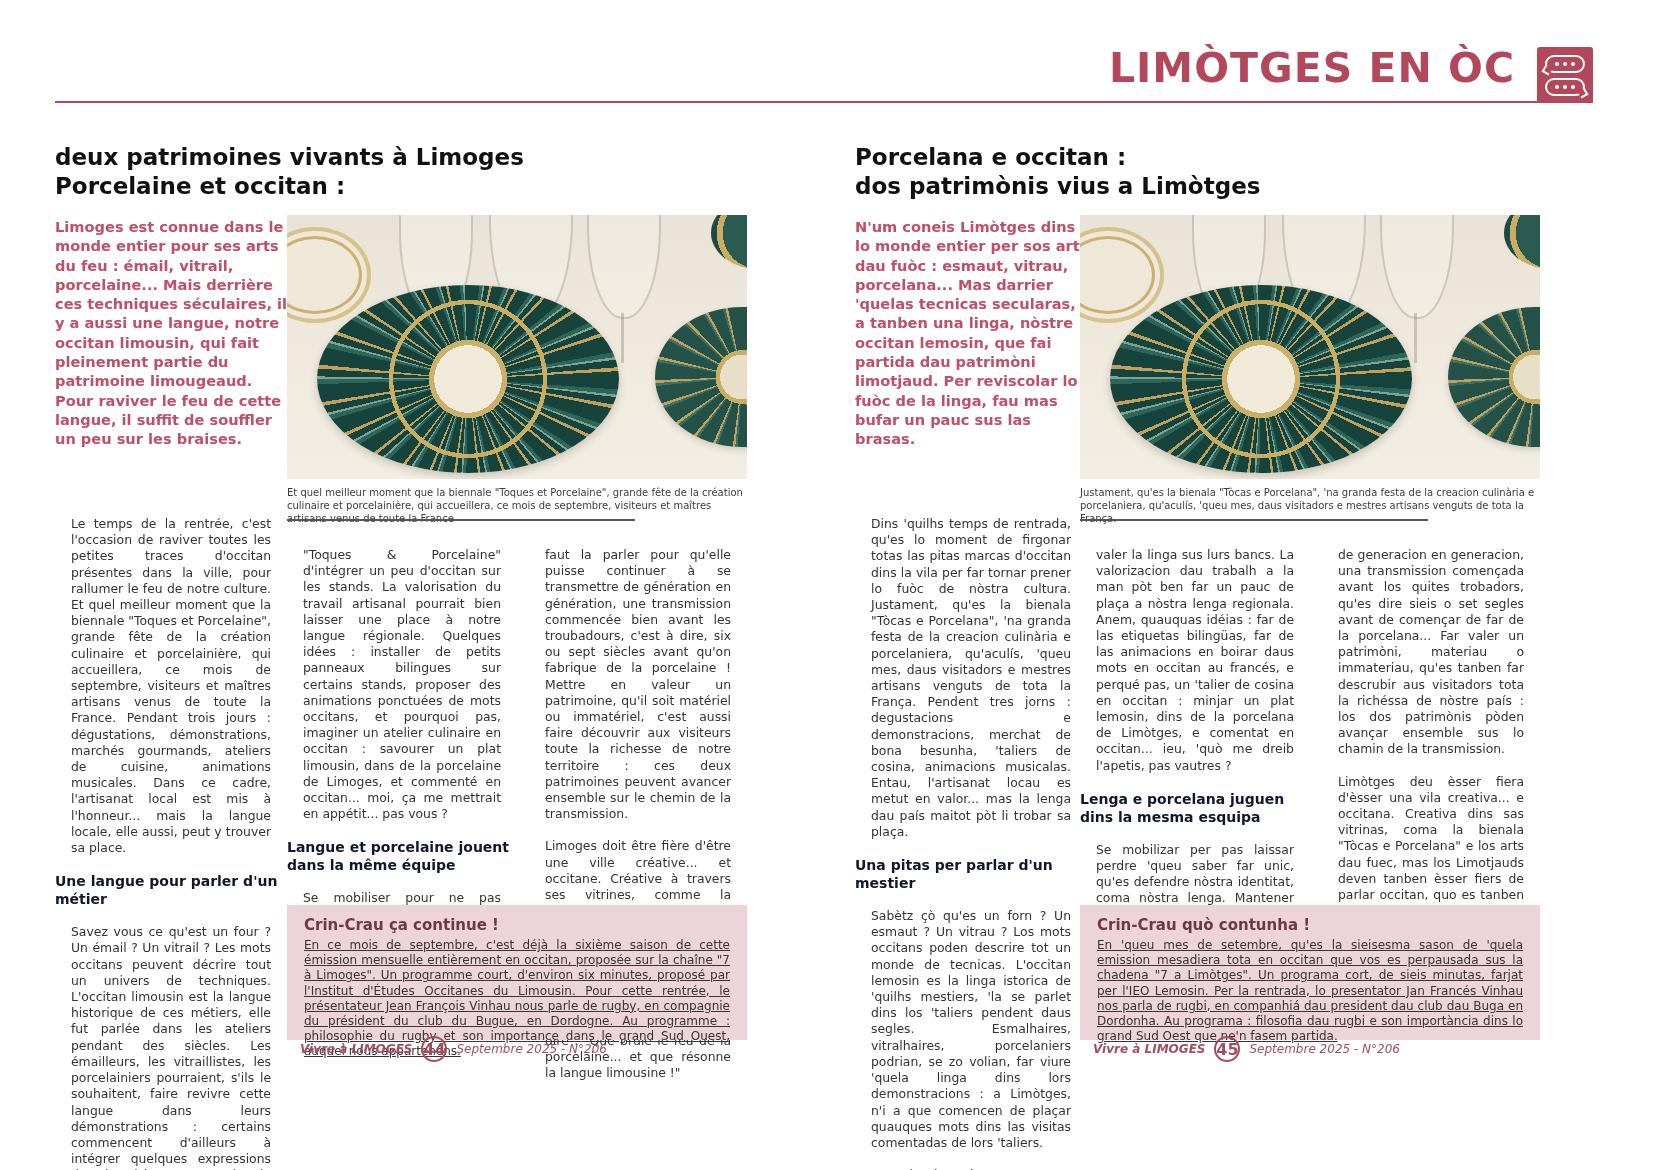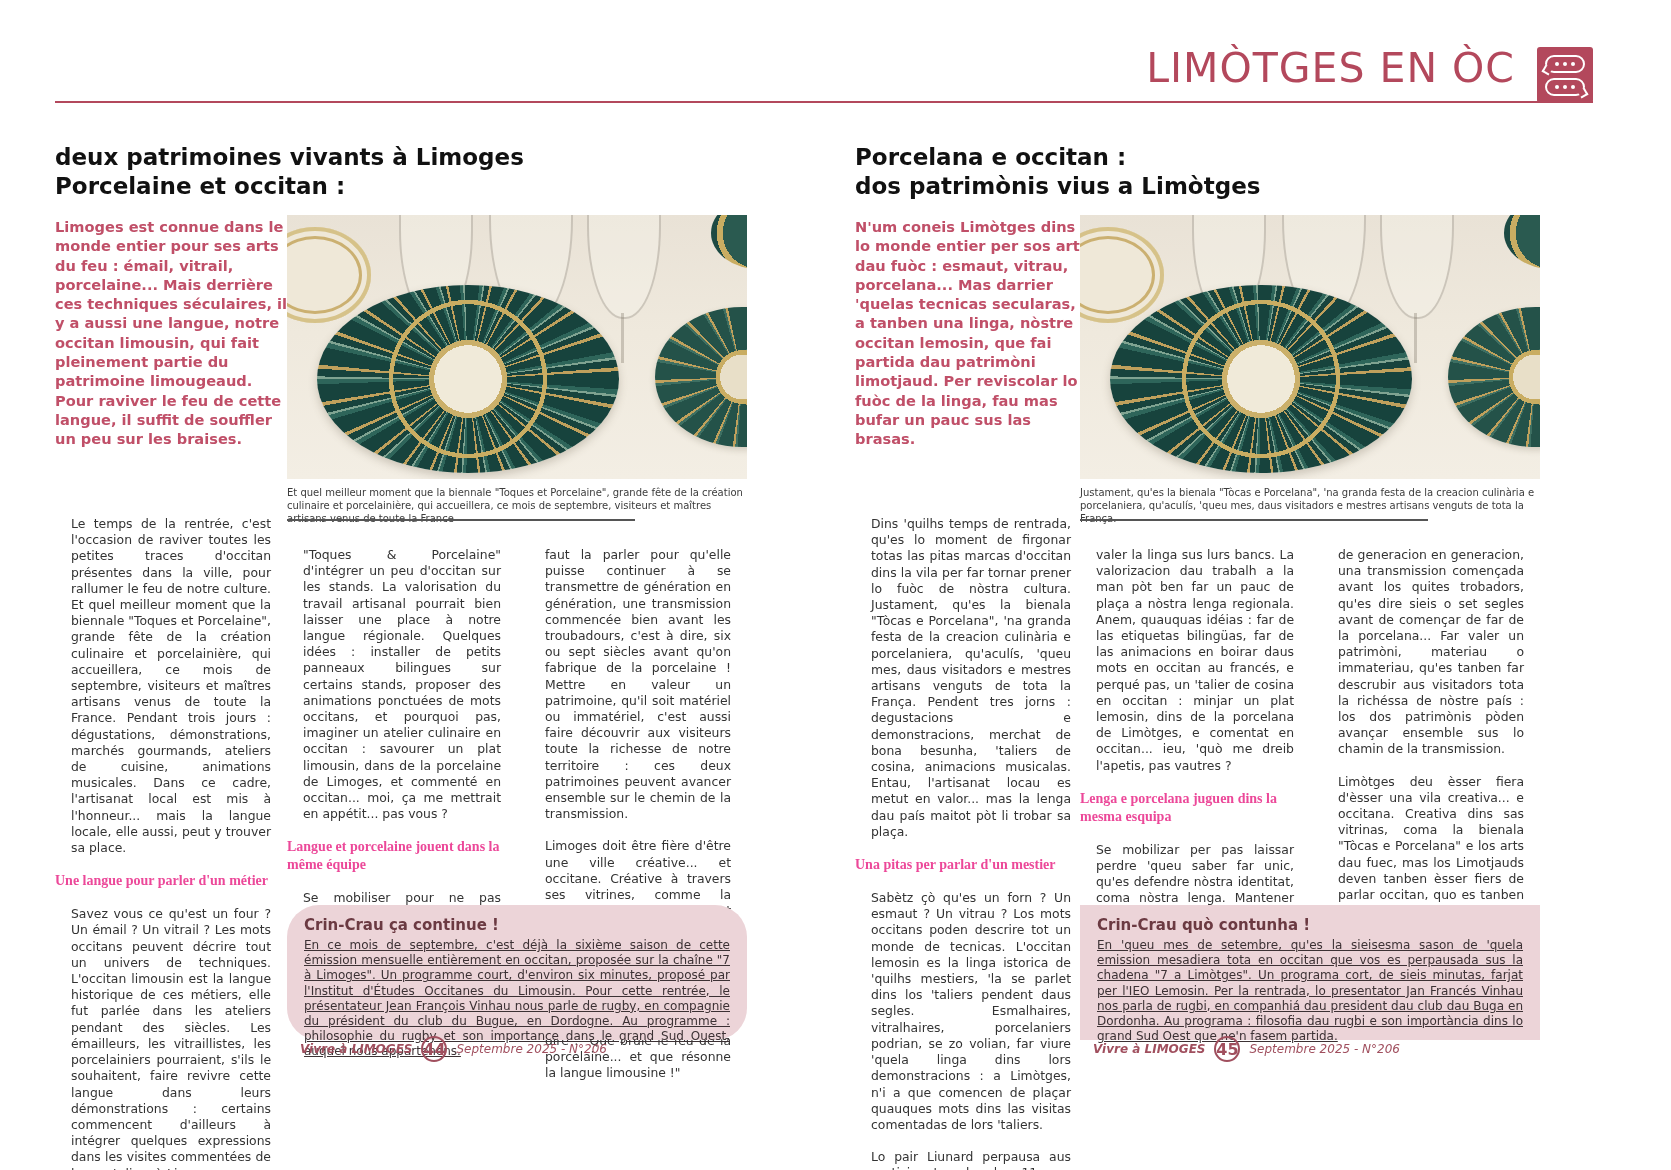--- a/index.html
+++ b/index.html
@@ -3,39 +3,39 @@
 <meta charset="utf-8">
 <style>
   html,body{margin:0;padding:0;}
   body{
     width:1671px;height:1170px;position:relative;background:#ffffff;
     font-family:"DejaVu Sans",sans-serif;color:#3a3a3a;overflow:hidden;
   }
   
   .hdr-title{
     position:absolute;left:855px;top:44px;width:660px;text-align:right;
-    font-size:41px;font-weight:normal;letter-spacing:1px;color:#b3485c;
+    font-size:41px;font-weight:bold;letter-spacing:1px;color:#b3485c;
   }
   .hdr-icon{
     position:absolute;left:1537px;top:47px;width:56px;height:56px;background:#b3485c;
     border-radius:3px;display:flex;flex-direction:column;align-items:center;justify-content:center;gap:5px;
   }
   .bub{width:36px;height:14px;border:2px solid #fff;border-radius:9px;
     display:flex;align-items:center;justify-content:center;gap:4px;position:relative;background:#b3485c;}
   .bub span{width:4px;height:4px;border-radius:50%;background:#fff;}
   .bub.b1::after{content:"";position:absolute;left:-4px;bottom:-3px;width:6px;height:6px;background:#b3485c;border-left:2px solid #fff;border-bottom:2px solid #fff;transform:rotate(30deg);}
   .bub.b2::after{content:"";position:absolute;right:-4px;bottom:-3px;width:6px;height:6px;background:#b3485c;border-right:2px solid #fff;border-bottom:2px solid #fff;transform:rotate(-30deg);}
   .hdr-rule{position:absolute;left:55px;top:101px;width:1538px;height:2px;background:#b3485c;}
 
   
   .pg-title{position:absolute;width:620px;font-size:23px;font-weight:bold;line-height:29px;color:#111;}
   .intro{position:absolute;width:234px;font-size:14.6px;font-weight:bold;line-height:19.3px;color:#c04f68;}
   .bodycol{position:absolute;font-size:12.4px;line-height:16.2px;text-align:justify;color:#333;}
   .bodycol p{margin:16px;}
-  .bodycol h3{font-size:14px;line-height:18px;font-weight:bold;color:#ec4899;margin:15px 0 4px 0;text-align:left;font-family:Liberation Serif, serif;}
+  .bodycol h3{font-size:14px;line-height:18px;font-weight:bold;color:#0f172a;margin:15px 0 4px 0;text-align:left;}
   .photo{position:absolute;width:460px;height:264px;overflow:hidden;
     background:linear-gradient(180deg,#e9e2d6 0%,#efe9dd 45%,#f3eee4 100%);}
   .caption{position:absolute;width:460px;font-size:10px;line-height:13px;color:#3c3c3c;text-align:left;}
   .cap-rule{position:absolute;width:348px;height:1.5px;background:#555;}
   .pinkbox{position:absolute;width:460px;height:135px;background:#ecd4d8;padding:11px 17px;box-sizing:border-box;}
   .pinkbox h4{margin:0 0 4px 0;font-size:15px;font-weight:bold;color:#6b3a42;}
   .pinkbox p{margin:0;font-size:12px;line-height:15.2px;text-align:justify;color:#3c3134;text-decoration:underline;}
   .footer{position:absolute;display:flex;align-items:center;gap:9px;color:#a04f5e;}
   .footer .brand{font-size:12px;font-style:italic;font-weight:bold;}
   .footer .pagenum{width:22px;height:22px;border:2px solid #a04f5e;border-radius:50%;
@@ -123,21 +123,21 @@
 <div class="bodycol" style="left:287px;top:531px;width:230px;">
   <p>"Toques &amp; Porcelaine" d'intégrer un peu d'occitan sur les stands. La valorisation du travail artisanal pourrait bien laisser une place à notre langue régionale. Quelques idées : installer de petits panneaux bilingues sur certains stands, proposer des animations ponctuées de mots occitans, et pourquoi pas, imaginer un atelier culinaire en occitan : savourer un plat limousin, dans de la porcelaine de Limoges, et commenté en occitan... moi, ça me mettrait en appétit... pas vous ?</p>
   <h3>Langue et porcelaine jouent dans la même équipe</h3>
   <p>Se mobiliser pour ne pas laisser disparaître un savoir faire unique, c'est défendre notre identité, tout comme notre langue. Faire vivre un artisanat d'art pour pouvoir le transmettre : c'est exactement le même enjeu pour la langue. Il</p>
 </div>
 <div class="bodycol" style="left:529px;top:531px;width:218px;">
   <p>faut la parler pour qu'elle puisse continuer à se transmettre de génération en génération, une transmission commencée bien avant les troubadours, c'est à dire, six ou sept siècles avant qu'on fabrique de la porcelaine ! Mettre en valeur un patrimoine, qu'il soit matériel ou immatériel, c'est aussi faire découvrir aux visiteurs toute la richesse de notre territoire : ces deux patrimoines peuvent avancer ensemble sur le chemin de la transmission.</p>
   <p style="margin-top:2px;">Limoges doit être fière d'être une ville créative... et occitane. Créative à travers ses vitrines, comme la biennale "Toques et Porcelaine" et les arts du feu, mais les Limougeauds doivent aussi être fiers de parler le limousin, qui fait tout autant partie du paysage. Alors, pour ce mois de septembre, j'ai envie de dire : "Que brûle le feu de la porcelaine... et que résonne la langue limousine !"</p>
 </div>
 
-<div class="pinkbox" style="left:287px;top:905px;border-radius:32px;">
+<div class="pinkbox" style="left:287px;top:905px;">
   <h4>Crin-Crau ça continue !</h4>
   <p>En ce mois de septembre, c'est déjà la sixième saison de cette émission mensuelle entièrement en occitan, proposée sur la chaîne "7 à Limoges". Un programme court, d'environ six minutes, proposé par l'Institut d'Études Occitanes du Limousin. Pour cette rentrée, le présentateur Jean François Vinhau nous parle de rugby, en compagnie du président du club du Bugue, en Dordogne. Au programme : philosophie du rugby et son importance dans le grand Sud Ouest, auquel nous appartenons.</p>
 </div>
 
 <div class="footer" style="left:300px;top:1036px;">
   <span class="brand">Vivre à LIMOGES</span>
   <span class="pagenum">44</span>
   <span class="issue">Septembre 2025 - N°206</span>
 </div>
 

